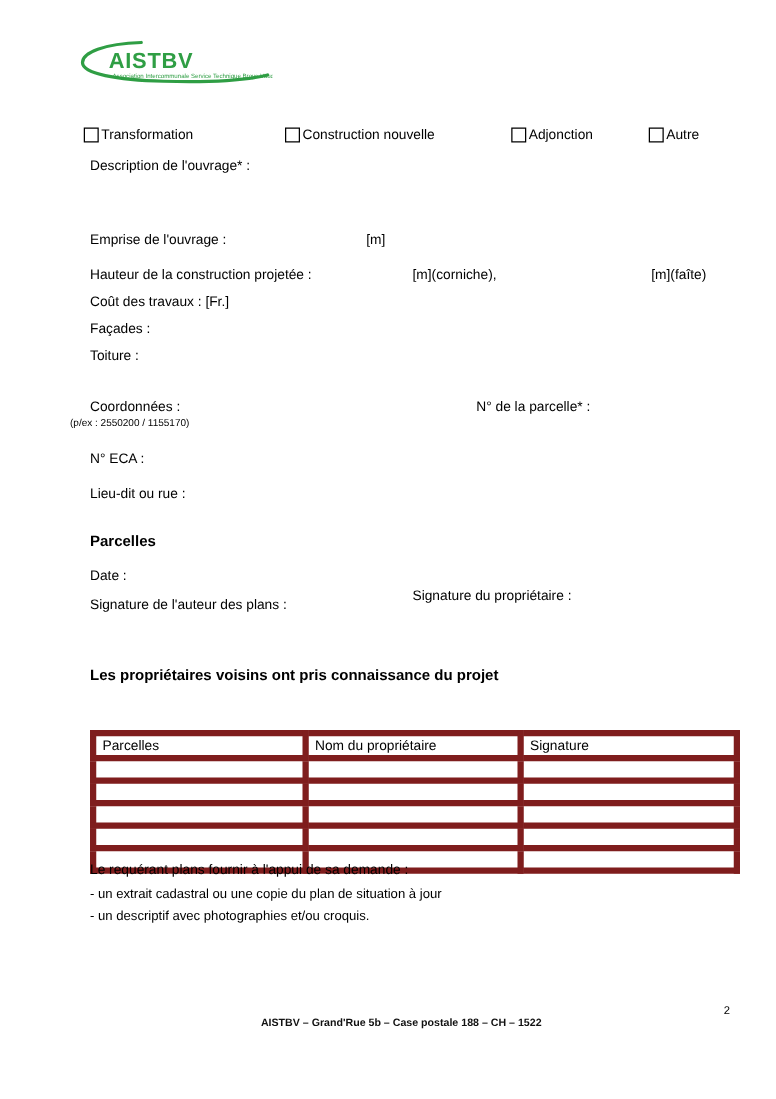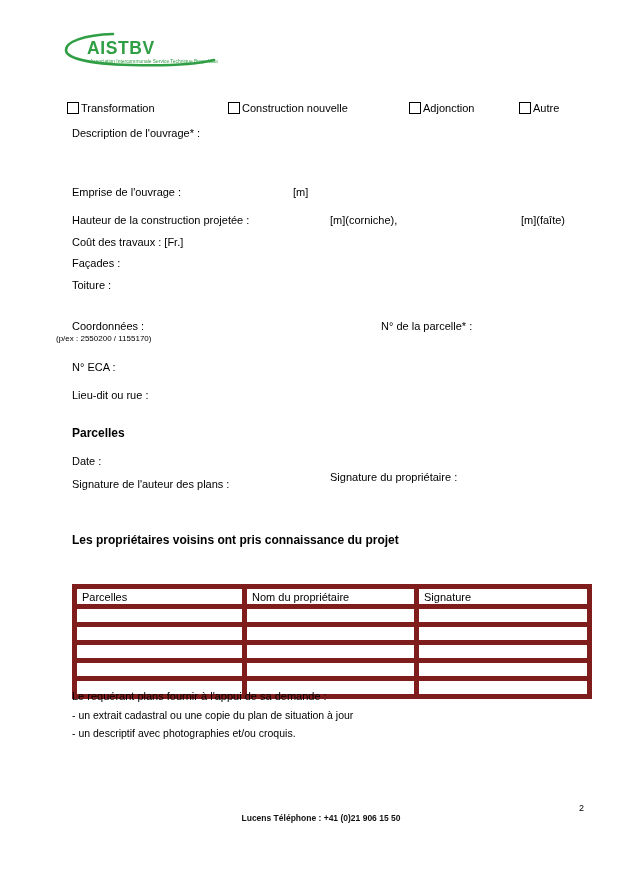--- a/index.html
+++ b/index.html
@@ -120,14 +120,14 @@
       </tr>
     </tbody>
 </table>
 
 <div class="abs" style="left:72px;top:690px">Le requérant plans fournir à l'appui de sa demande :</div>
 <div class="abs sub" style="left:72px;top:709px">- un extrait cadastral ou une copie du plan de situation à jour</div>
 <div class="abs sub" style="left:72px;top:727px">- un descriptif avec photographies et/ou croquis.</div>
 
 <div id="page-number">2</div>
 <div id="footer">
-  <div>Lucens Téléphone : +41 (0)21 906 15 50</div>
+  <div>AISTBV – Grand'Rue 5b – Case postale 188 – CH – 1522</div>
 </div>
 
 </body></html>

